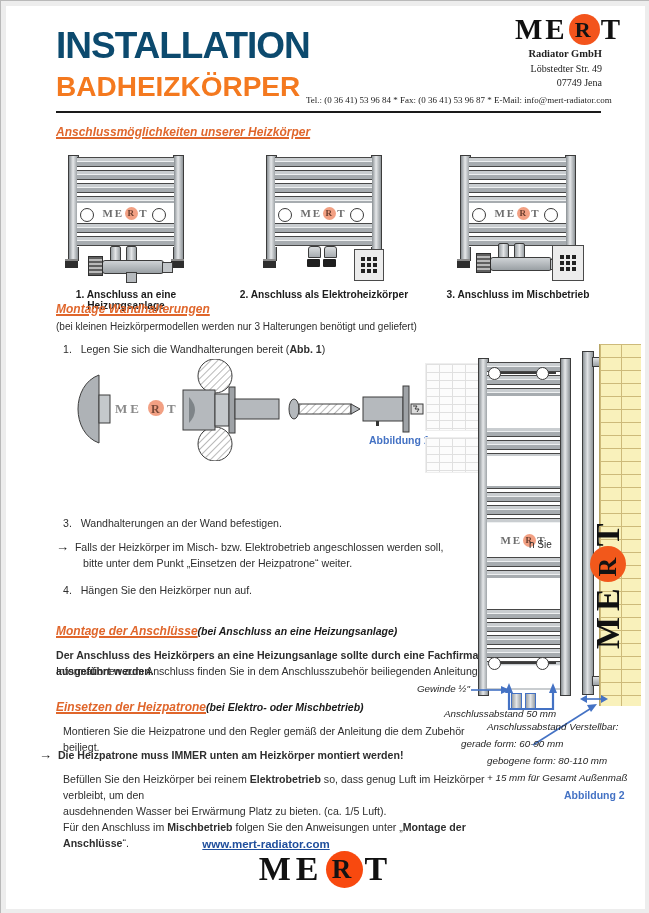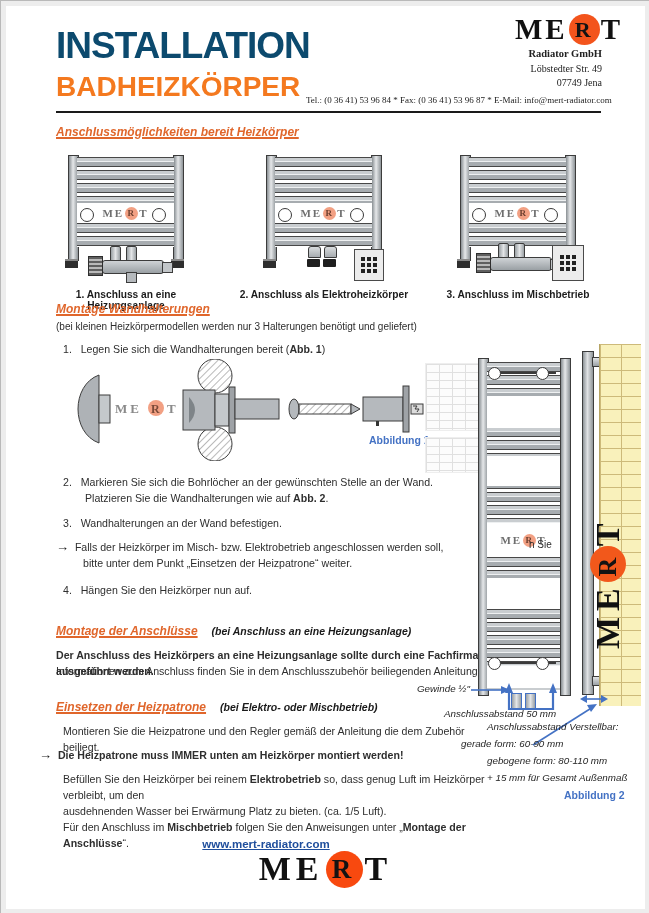--- a/index.html
+++ b/index.html
@@ -18,21 +18,21 @@
         background:#F3541C;color:#131313;}
   .logo-header{left:514px;top:12px;font-size:29px;letter-spacing:3px;}
   .logo-header .mcirc{width:31px;height:31px;font-size:22px;margin:0 1px;}
   .company{right:48px;top:46px;text-align:right;font-family:"Liberation Serif",serif;color:#222;line-height:14.5px;}
   .company .cname{font-weight:bold;font-size:10.5px;}
   .company .caddr{font-size:10px;}
 
   
   .oheading{font-size:12px;font-weight:bold;font-style:italic;color:#E0662B;
             text-decoration:underline;text-decoration-thickness:1.5px;}
-  .subnote{font-size:10.5px;font-weight:bold;font-style:italic;color:#1a1a1a;margin-left:14px;text-decoration:none;}
+  .subnote{font-size:10.5px;font-weight:bold;font-style:italic;color:#1a1a1a;text-decoration:none;}
   .body-t{font-size:10.6px;color:#2e2e2e;line-height:16px;}
   .b{font-weight:bold;}
   .i{}
   .arrow-g{font-weight:900;font-size:13px;color:#1a1a1a;}
 
   
   .fig{top:152px;width:170px;text-align:center;}
   .rad-s{position:relative;width:132px;height:132px;margin:0 auto;}
   .tube{position:absolute;top:2px;width:9px;height:104px;border:1px solid #3c3c3c;
         background:linear-gradient(90deg,#898f93,#e6e8ea 45%,#8e9498);}
@@ -119,21 +119,21 @@
     <span>ME</span>
       <span class="mcirc">R</span>
       <span>T</span>
   </div>
   <div class="abs company">
     <div class="cname">Radiator GmbH</div>
     <div class="caddr">Löbstedter Str. 49</div>
     <div class="caddr">07749 Jena</div>
   </div>
 
-  <div class="abs oheading" style="left:55px;top:124px">Anschlussmöglichkeiten bereit Heizkörper</div>
+  <div class="abs oheading" style="left:55px;top:124px">Anschlussmöglichkeiten unserer Heizkörper</div>
 
   <div class="abs fig" style="left:40px">
     <div class="rad-s">
       <div class="tube l"></div>
       <div class="tube r"></div>
       <div class="bars" style="top:4px;height:46px"></div>
       <div class="bars" style="top:70px;height:24px"></div>
       <div class="label-strip">
         <span class="mlogo sm">
             <span>ME</span>
@@ -248,24 +248,20 @@
     <rect x="313" y="62" width="3" height="5" fill="#333"></rect>
     <rect x="340" y="27" width="6" height="46" fill="#9fa3a7" stroke="#3c3c3c"></rect>
     <rect x="348" y="45" width="12" height="10" fill="#dcdcdc" stroke="#3c3c3c"></rect>
     <path d="M350 47 l4 0 l-2 3 l4 0 l-2 3" fill="none" stroke="#3c3c3c"></path>
   </svg>
   <div class="abs figlabel" style="left:368px;top:433px">Abbildung 1</div>
 
   <div class="abs brick-wm" style="left:424px;top:362px;width:54px;height:66px"></div>
   <div class="abs brick-wm" style="left:424px;top:436px;width:54px;height:34px"></div>
 
-  <div class="abs body-t" style="left:62px;top:473px;width:400px">
-    <span>2.</span>&nbsp;&nbsp;&nbsp;<span>Markieren Sie sich die Bohrlöcher an der gewünschten Stelle an der Wand.</span><br>
-    <span style="margin-left:22px">Platzieren Sie die Wandhalterungen wie auf </span><span class="b">Abb. 2</span><span>.</span>
-  </div>
 
   <div class="abs body-t" style="left:62px;top:514px">
     <span>3.</span>&nbsp;&nbsp;&nbsp;<span>Wandhalterungen an der Wand befestigen.</span>
   </div>
 
   <div class="abs body-t" style="left:55px;top:538px;width:420px">
     <span class="arrow-g">→</span>&nbsp;&nbsp;<span>Falls der Heizkörper im Misch- bzw. Elektrobetrieb angeschlossen werden soll,</span><br>
     <span style="margin-left:27px">bitte unter dem Punkt „</span><span class="i">Einsetzen der Heizpatrone</span><span>“ weiter.</span>
   </div>
 

